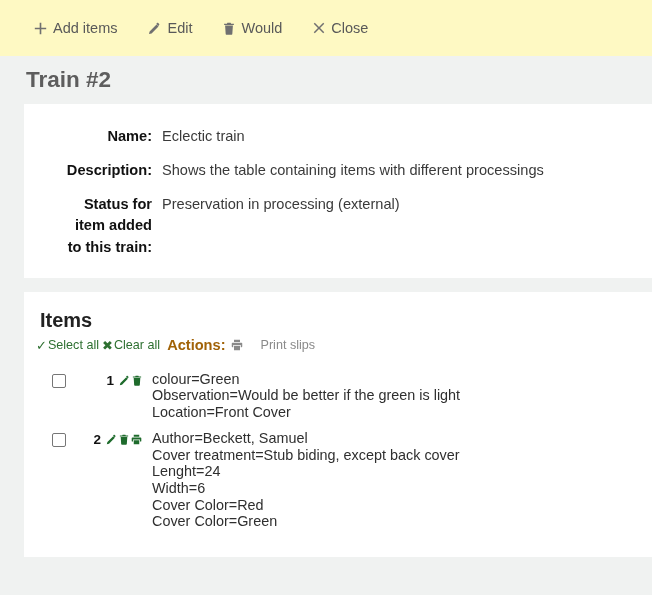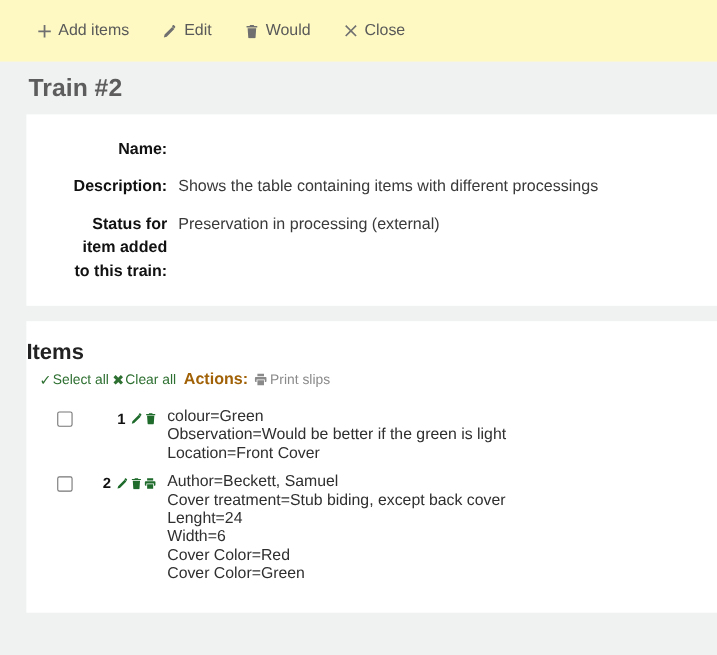--- a/index.html
+++ b/index.html
@@ -82,21 +82,21 @@
     font-size: 14.6px;
     line-height: 1.45;
     padding-right: 12px;
   }
 
   
   .items-head {
     font-size: 20px;
     font-weight: bold;
     color: #222222;
-    margin: 0 0 3px 0;
+    margin: 0 0 3px 16px;
     line-height: 1.4;
   }
   .actions-bar {
     display: flex;
     align-items: center;
     margin-left: 12px;
     gap: 0;
     font-size: 12.6px;
     line-height: 1;
     height: 17px;
@@ -115,21 +115,21 @@
   .actions-label {
     font-weight: bold;
     color: #a16207;
     font-size: 14.6px;
     margin: 0 5px 0 7px;
     white-space: nowrap;
   }
   .print-link {
     display: inline-flex;
     align-items: center;
-    gap: 3px;
+    gap: 18px;
     color: #8a8a8a;
     font-size: 12.6px;
     text-decoration: none;
     cursor: pointer;
     white-space: nowrap;
   }
   .print-link svg { fill: #8a8a8a; display: block; }
 
   
   .item-list { margin-top: 17px; }
@@ -217,20 +217,21 @@
 
 </div>
 
 <h1 class="page-title">Train #2</h1>
 
 <div class="panel panel-detail">
   <div class="dl">
 
     <div class="row">
       <div class="dt">Name:</div>
+      <div class="dd">Eclectic train</div>
     </div>
 
     <div class="row">
       <div class="dt">Description:</div>
       <div class="dd">Shows the table containing items with different processings</div>
     </div>
 
     <div class="row">
       <div class="dt">Status for item added to this train:</div>
       <div class="dd">Preservation in processing (external)</div>

